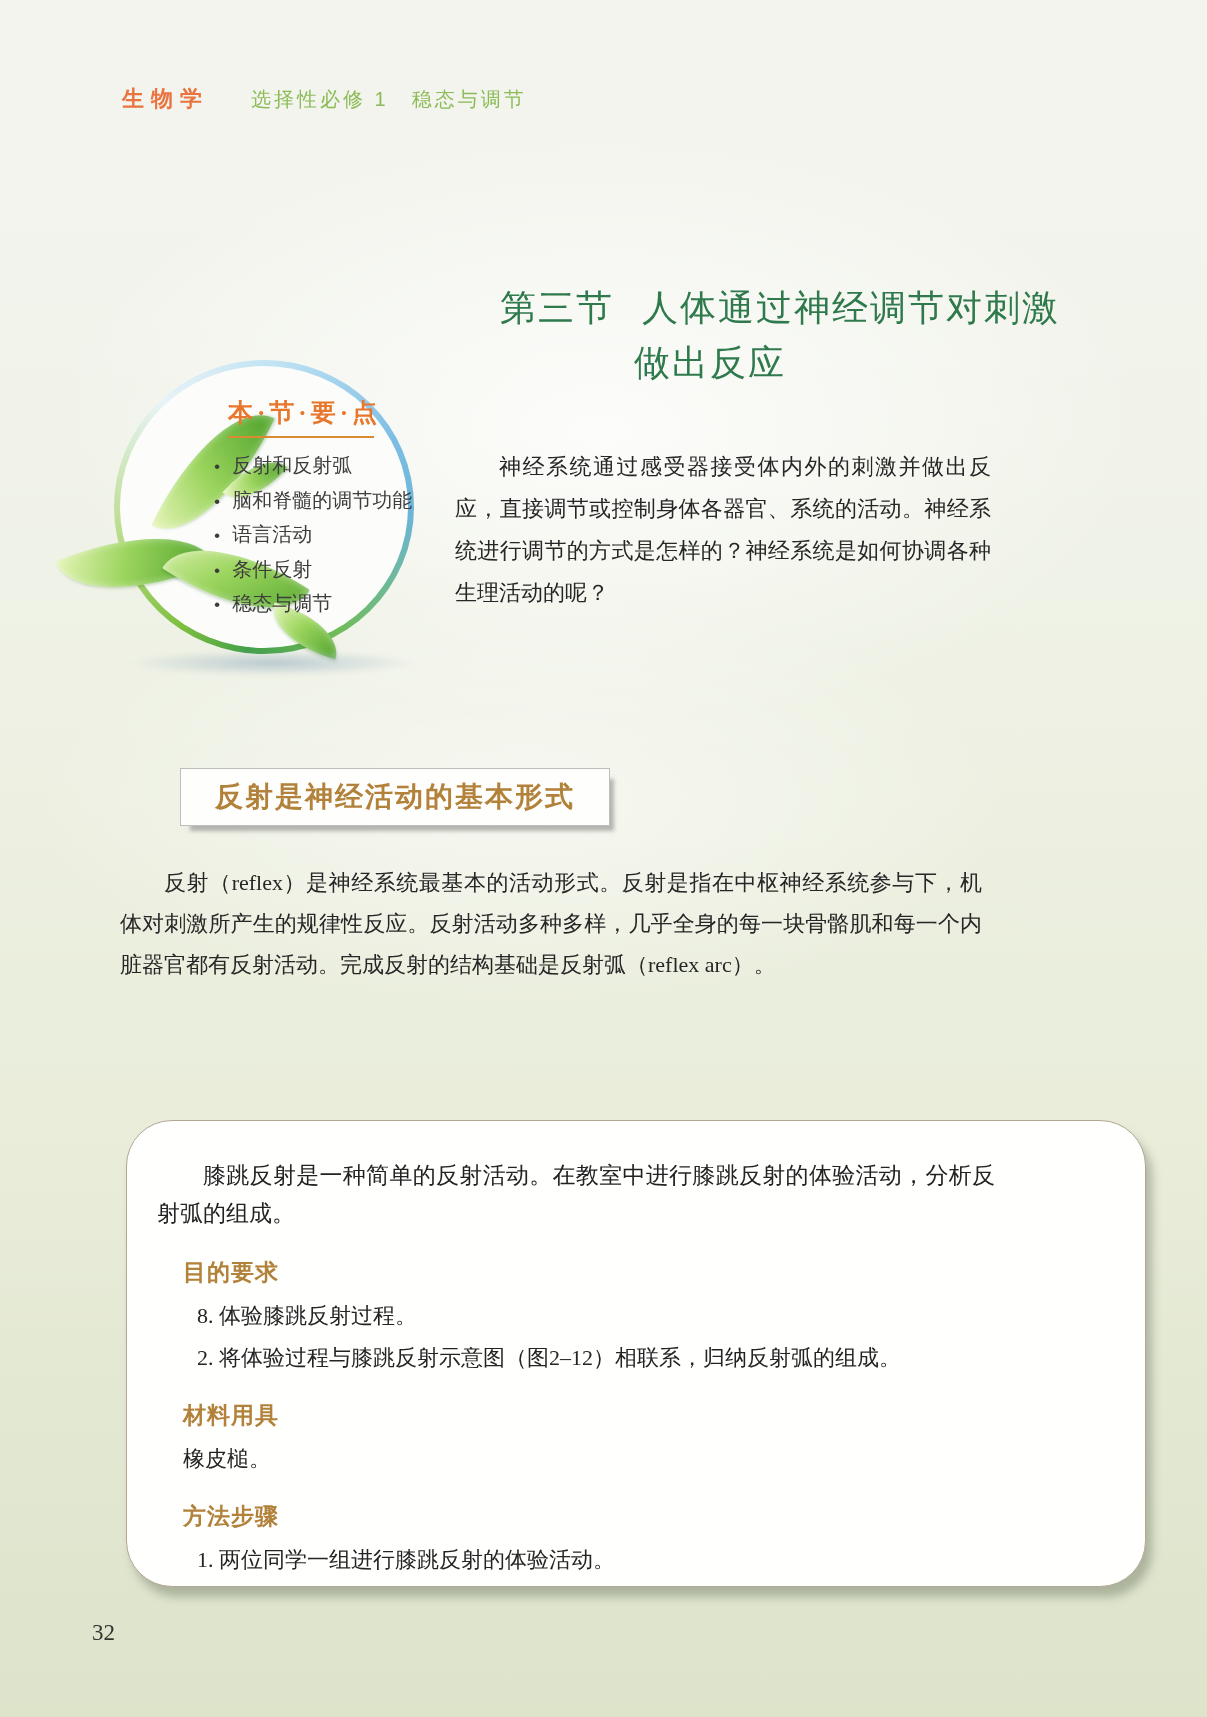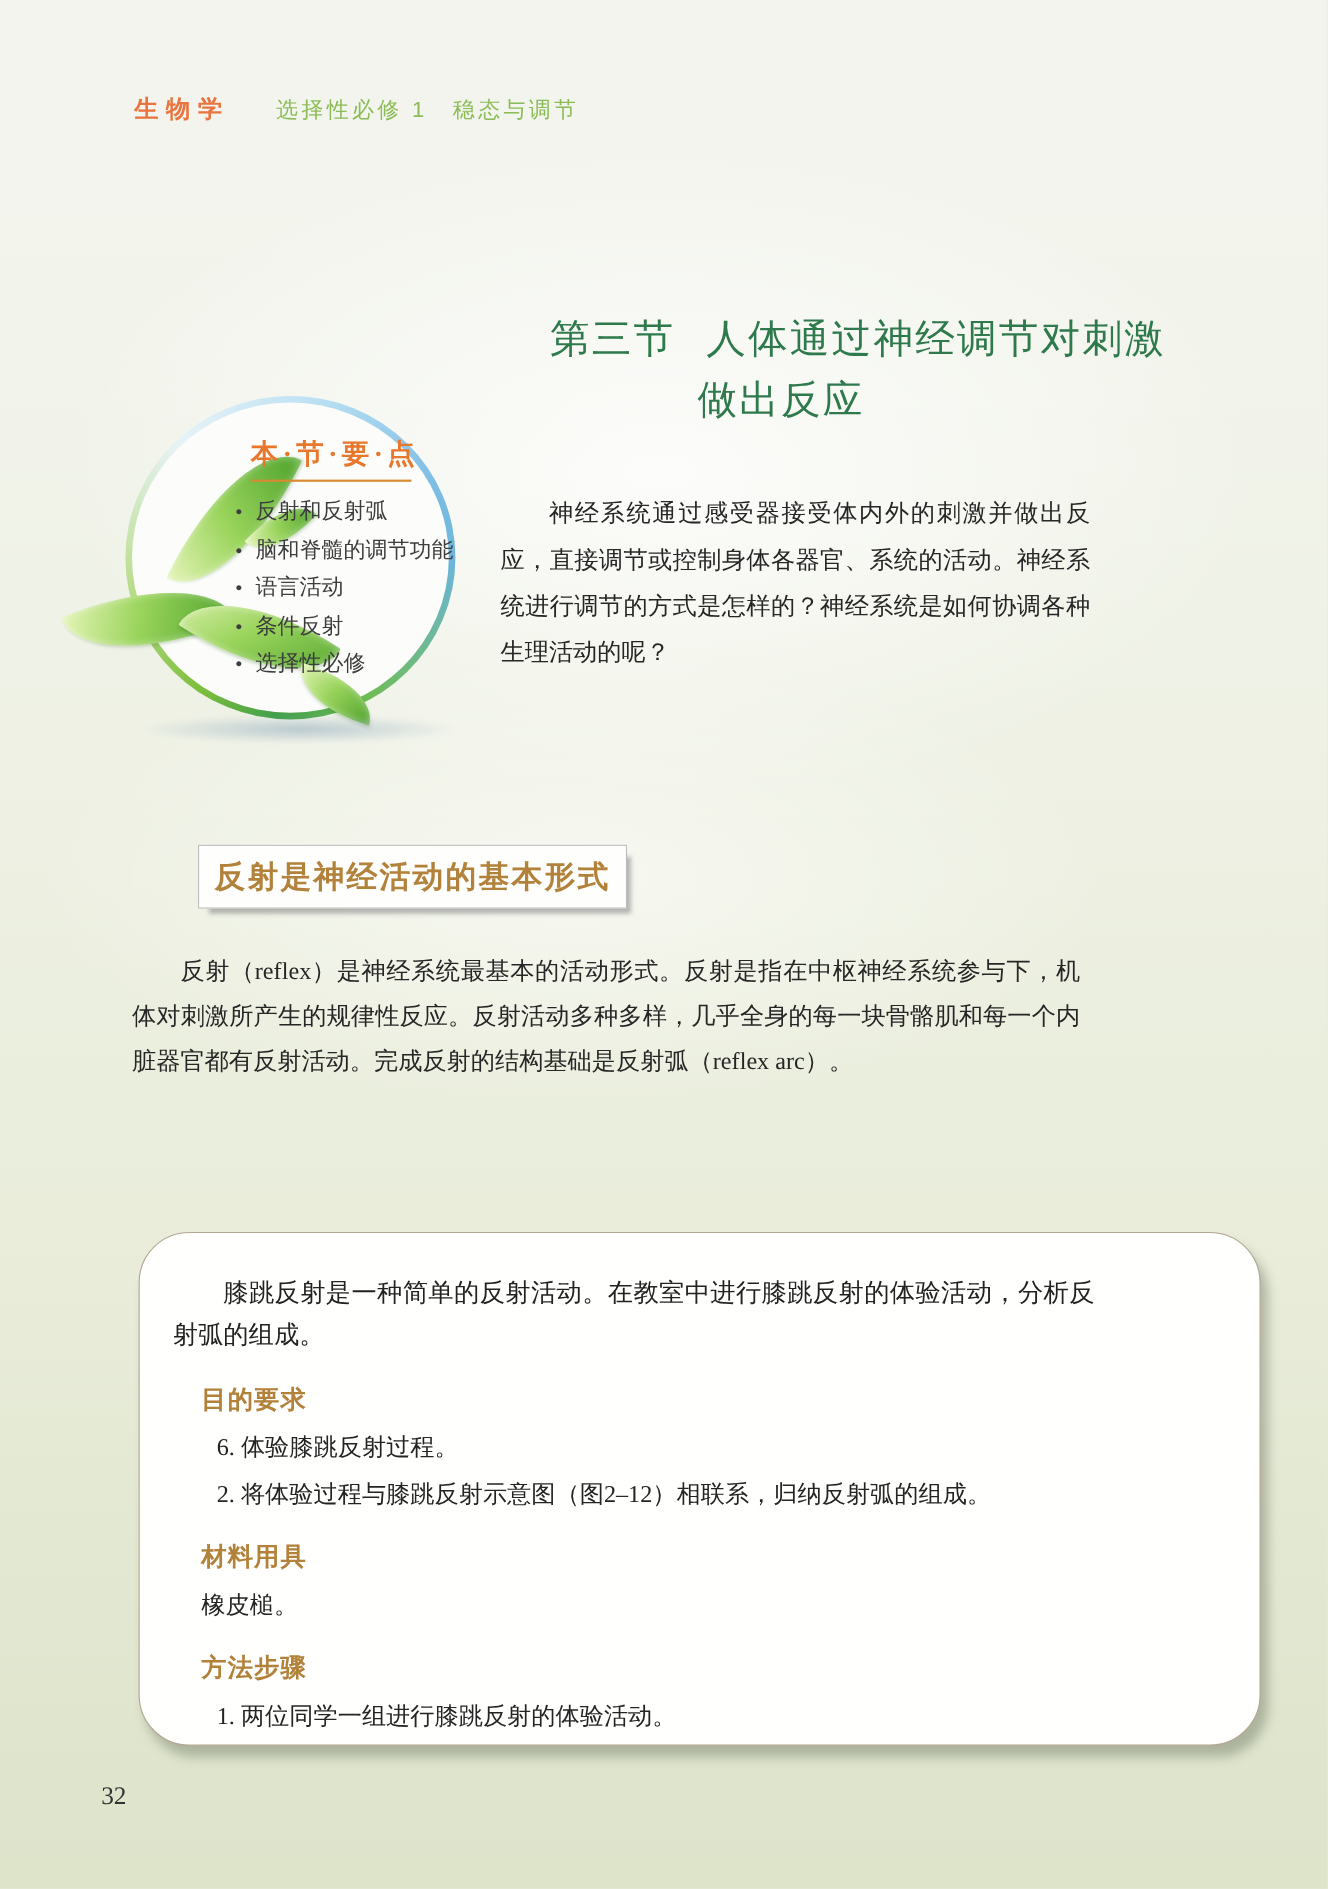--- a/index.html
+++ b/index.html
@@ -42,21 +42,21 @@
   .kp-underline{position:absolute;left:228px;top:436px;width:146px;height:2px;background:#d98a33;}
   .kp-list{position:absolute;left:212px;top:450px;margin:0;padding:0;list-style:none;
     font-family:Liberation Mono, monospace;font-size:20px;color:#3d3d3d;}
   .kp-list li{line-height:33.5px;white-space:nowrap;}
   .kp-list .dot{color:#3d3d3d;margin-right:10px;font-size:17px;}
   
   .intro{position:absolute;left:455px;top:446px;width:536px;margin:0;
     font-size:22px;line-height:42px;text-align:justify;text-indent:2em;color:#262626;}
   
   .topic-heading{position:absolute;left:180px;top:768px;background:#fefefc;
-    border:1px solid #bdbdbd;padding:9px 14px;box-shadow:7px 8px 4px -3px rgba(125,125,125,.55);}
+    border:1px solid #bdbdbd;padding:9px 34px;box-shadow:7px 8px 4px -3px rgba(125,125,125,.55);}
   .topic-heading span{font-family:"Liberation Sans","DejaVu Sans",sans-serif;font-weight:bold;
     font-size:28px;color:#b2813a;letter-spacing:2px;}
   .body-para{position:absolute;left:120px;top:862px;width:862px;margin:0;
     font-size:22px;line-height:41px;text-align:justify;text-indent:2em;color:#262626;}
   
   .activity-header{position:absolute;left:0;top:1028px;width:1207px;height:90px;}
   
   .act-box{position:absolute;left:126px;top:1120px;width:1020px;height:467px;box-sizing:border-box;
     background:#fffffe;border:1.5px solid #b3a693;border-radius:46px;
     box-shadow:6px 10px 10px rgba(95,105,85,.4);padding:36px 150px 0 30px;}
@@ -93,41 +93,41 @@
   <div class="leaf leaf4"></div>
   <div class="leaf leaf5"></div>
   <div class="circle-shadow"></div>
   <div class="kp-title">本·节·要·点</div>
   <div class="kp-underline"></div>
   <ul class="kp-list">
     <li><span class="dot">•</span><span>反射和反射弧</span></li>
     <li><span class="dot">•</span><span>脑和脊髓的调节功能</span></li>
     <li><span class="dot">•</span><span>语言活动</span></li>
     <li><span class="dot">•</span><span>条件反射</span></li>
-    <li><span class="dot">•</span><span>选择性必修</span></li>
+    <li><span class="dot">•</span><span>稳态与调节</span></li>
   </ul>
 
   <p class="intro">神经系统通过感受器接受体内外的刺激并做出反应，直接调节或控制身体各器官、系统的活动。神经系统进行调节的方式是怎样的？神经系统是如何协调各种生理活动的呢？</p>
 
   <div class="topic-heading">
     <span>反射是神经活动的基本形式</span>
   </div>
 
   <p class="body-para">反射（reflex）是神经系统最基本的活动形式。反射是指在中枢神经系统参与下，机体对刺激所产生的规律性反应。反射活动多种多样，几乎全身的每一块骨骼肌和每一个内脏器官都有反射活动。完成反射的结构基础是反射弧（reflex arc）。</p>
 
   <div class="activity-header">
     
     
     
   </div>
 
   <div class="act-box">
     <p class="act-intro">膝跳反射是一种简单的反射活动。在教室中进行膝跳反射的体验活动，分析反射弧的组成。</p>
     <h3>目的要求</h3>
-    <p class="act-item">6. 体验膝跳反射过程。</p>
+    <p class="act-item">8. 体验膝跳反射过程。</p>
     <p class="act-item">2. 将体验过程与膝跳反射示意图（图2–12）相联系，归纳反射弧的组成。</p>
     <h3>材料用具</h3>
     <p class="act-item material">橡皮槌。</p>
     <h3>方法步骤</h3>
     <p class="act-item">1. 两位同学一组进行膝跳反射的体验活动。</p>
   </div>
 
   <div class="page-number">32</div>
 
 </div>

